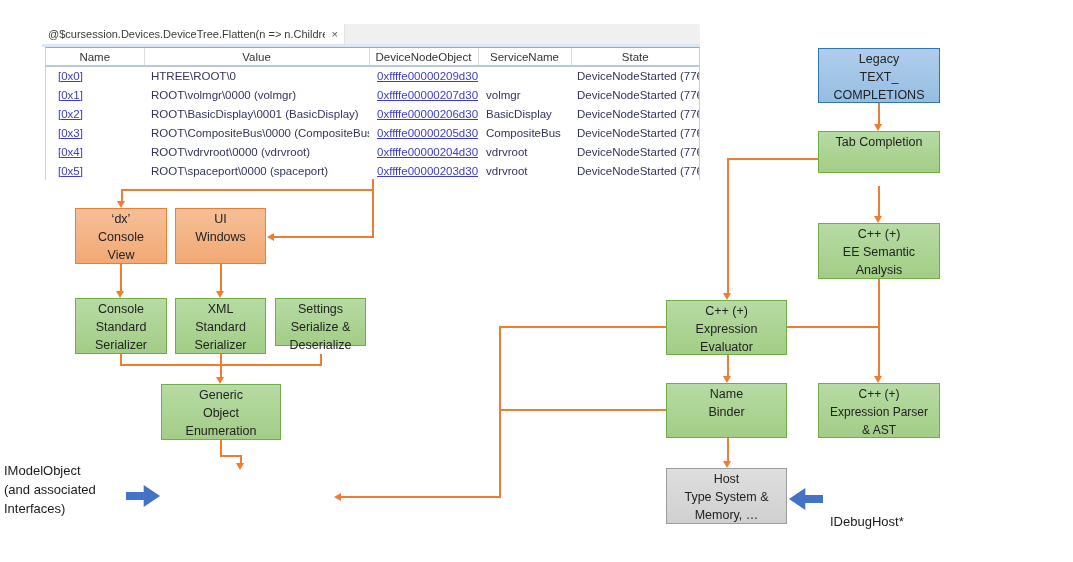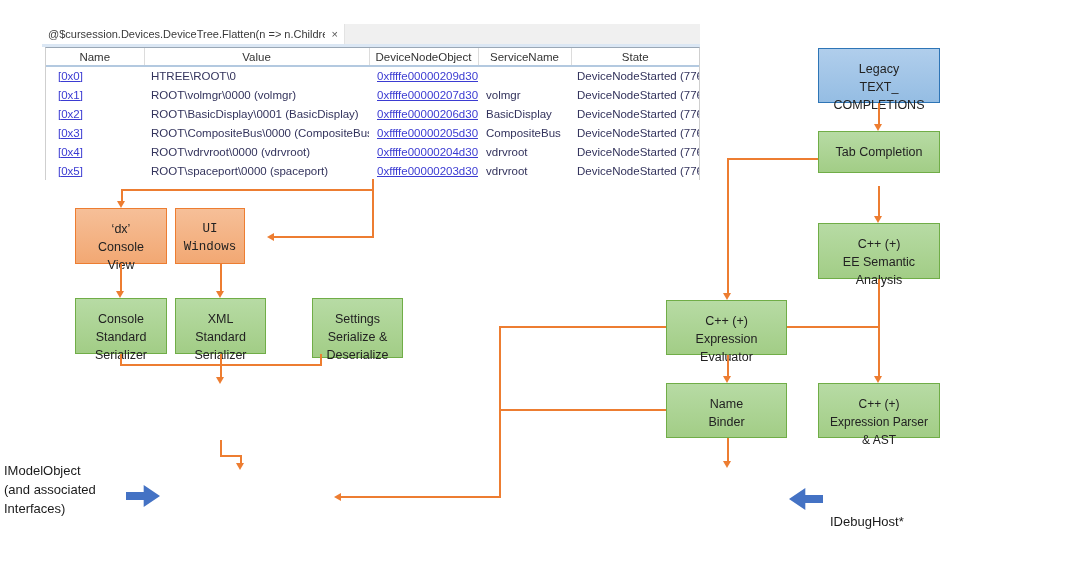--- a/index.html
+++ b/index.html
@@ -26,21 +26,21 @@
   table.dev td { height:19px; white-space:nowrap; overflow:hidden; color:#33335c; vertical-align:middle; }
   td.c-name { padding-left:12px; }
   td.c-value { padding-left:7px; }
   td.c-dno { padding-left:8px; }
   td.c-svc { padding-left:8px; color:#33335c; }
   td.c-state { padding-left:6px; color:#33335c; }
   .link { color:#3b3bd2; text-decoration:underline; cursor:pointer;margin-top:29px; }
 
   
   .bx { position:absolute; text-align:center; font-size:12.5px; line-height:18px; color:#222;
-        padding-top:11px; white-space:pre-line; }
+        padding-top:1px; white-space:pre-line; }
   .bx-green  { background:linear-gradient(#b7dba4,#a2cd86); border:1.5px solid #70ad47; }
   .bx-salmon { background:linear-gradient(#f6bf98,#f2a873); border:1.5px solid #ed7d31; }
   .bx-blue   { background:linear-gradient(#b0ceec,#95bde3); border:1.5px solid #2e75b6; }
   .bx-gray   { background:linear-gradient(#dedede,#d0d0d0); border:1.5px solid #9c9c9c; }
 
   
   .ln { position:absolute; background:#ed7d31; }
   .arr-down { position:absolute; width:0; height:0;
               border-left:4px solid transparent; border-right:4px solid transparent;
               border-top:7px solid #ed7d31; }
@@ -141,35 +141,41 @@
 EE Semantic
 Analysis</span></div>
   <div class="bx bx-green" style="left:666px;top:300px;width:121px;height:55px;"><span>C++ (+)
 Expression
 Evaluator</span></div>
   <div class="bx bx-green" style="left:666px;top:383px;width:121px;height:55px;"><span>Name
 Binder</span></div>
   <div class="bx bx-green" style="left:818px;top:383px;width:122px;height:55px;font-size:12px;"><span>C++ (+)
 Expression Parser
 &amp; AST</span></div>
+  <div class="bx bx-gray" style="left:666px;top:468px;width:121px;height:56px;"><span>Host
+Type System &amp;
+Memory, …</span></div>
 
   <div class="bx bx-salmon" style="left:75px;top:208px;width:92px;height:56px;"><span>‘dx’
 Console
 View</span></div>
-  <div class="bx bx-salmon" style="left:175px;top:208px;width:70px;height:56px;font-family:Liberation Mono, monospace;"><span>UI
+  <div class="bx bx-salmon" style="left:175px;top:208px;width:91px;height:56px;"><span>UI
 Windows</span></div>
   <div class="bx bx-green" style="left:75px;top:298px;width:92px;height:56px;"><span>Console
 Standard
 Serializer</span></div>
   <div class="bx bx-green" style="left:175px;top:298px;width:91px;height:56px;"><span>XML
 Standard
 Serializer</span></div>
-  <div class="bx bx-green" style="left:275px;top:298px;width:91px;height:60px;margin-left:37px;"><span>Settings
+  <div class="bx bx-green" style="left:275px;top:298px;width:91px;height:48px;"><span>Settings
 Serialize &amp;
 Deserialize</span></div>
+  <div class="bx bx-green" style="left:161px;top:384px;width:120px;height:56px;"><span>Generic
+Object
+Enumeration</span></div>
 
   <div class="sidelabel" style="left:4px;top:461px;">IModelObject
 (and associated
 Interfaces)</div>
   <div class="block-arrow-right" style="left:126px;top:485px;"></div>
   <div class="sidelabel" style="left:830px;top:512px;text-align:right;">IDebugHost*</div>
   <div class="block-arrow-left" style="left:789px;top:488px;"></div>
 
   <div class="ln" style="left:372px;top:179px;width:2px;height:58px;"></div>
   <div class="ln" style="left:121px;top:189px;width:253px;height:2px;"></div>

